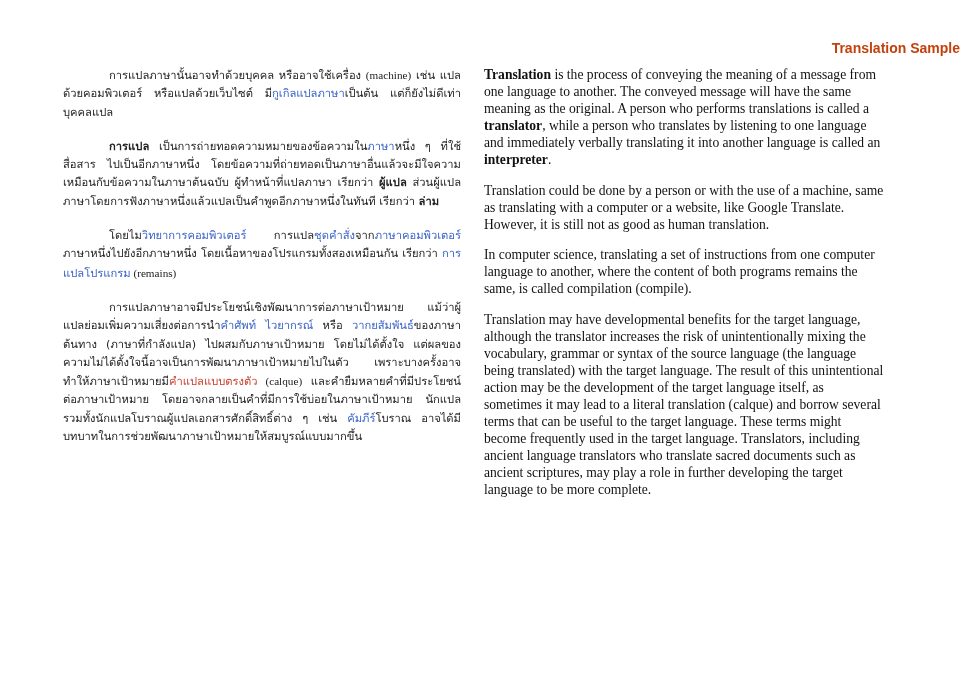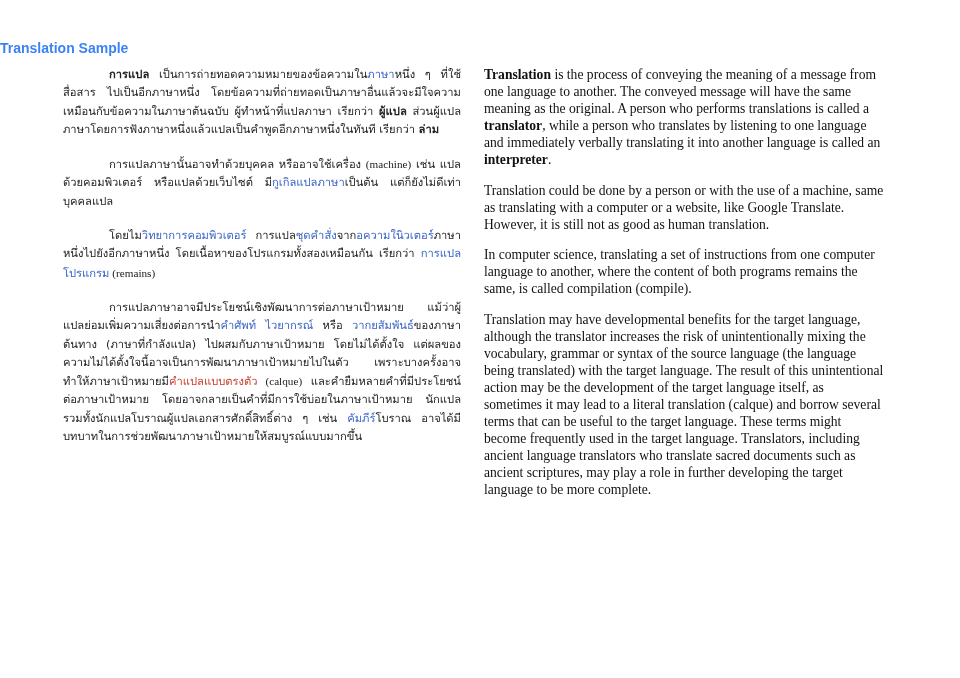--- a/index.html
+++ b/index.html
@@ -1,20 +1,20 @@
 <!DOCTYPE html>
 <html><head>
 <meta charset="utf-8">
 <style>
   html, body { margin:0; padding:0; background:#ffffff; }
   body { width:960px; height:678px; position:relative; overflow:hidden; }
   .title {
-    position:absolute; left:0; right:0; top:40px; text-align:left;
+    position:absolute; left:0; right:0; top:40px; text-align:right;
     font-family:"Liberation Sans", sans-serif; font-weight:bold;
-    font-size:14px; color:#3b82f6;
+    font-size:14px; color:#c2410c;
   }
   .col-th {
     position:absolute; left:63px; top:66px; width:398px;
     font-family:"DejaVu Sans", sans-serif; font-size:11.2px; line-height:18.3px;
     color:#222;
   }
   .col-th p { margin:0 0 16px 0; text-indent:46px; text-align:justify; }
   .col-en {
     position:absolute; left:484px; top:66px; width:400px;
     font-family:"Liberation Serif", serif; font-size:13.6px; line-height:17px;
@@ -25,25 +25,25 @@
   b { font-weight:bold; }
   .link-blue { color:#3a63c7; }
   .link-red { color:#c8402f;margin-top:40px; }
 </style>
 </head>
 <body>
 
 <div class="title">Translation Sample</div>
 
 <div class="col-th">
+  <p><span>การแปลภาษานั้นอาจทำด้วยบุคคล หรืออาจใช้เครื่อง </span><span class="en-serif">(machine)</span><span> เช่น แปลด้วยคอมพิวเตอร์ หรือแปลด้วยเว็บไซต์ มี</span><span class="link-blue">กูเกิลแปลภาษา</span><span>เป็นต้น แต่ก็ยังไม่ดีเท่าบุคคลแปล</span></p>
+
   <p><b>การแปล</b><span> เป็นการถ่ายทอดความหมายของข้อความใน</span><span class="link-blue">ภาษา</span><span>หนึ่ง ๆ ที่ใช้สื่อสาร ไปเป็นอีกภาษาหนึ่ง โดยข้อความที่ถ่ายทอดเป็นภาษาอื่นแล้วจะมีใจความเหมือนกับข้อความในภาษาต้นฉบับ ผู้ทำหน้าที่แปลภาษา เรียกว่า </span><b>ผู้แปล</b><span> ส่วนผู้แปลภาษาโดยการฟังภาษาหนึ่งแล้วแปลเป็นคำพูดอีกภาษาหนึ่งในทันที เรียกว่า </span><b>ล่าม</b></p>
 
-  <p><span>การแปลภาษานั้นอาจทำด้วยบุคคล หรืออาจใช้เครื่อง </span><span class="en-serif">(machine)</span><span> เช่น แปลด้วยคอมพิวเตอร์ หรือแปลด้วยเว็บไซต์ มี</span><span class="link-blue">กูเกิลแปลภาษา</span><span>เป็นต้น แต่ก็ยังไม่ดีเท่าบุคคลแปล</span></p>
-
-  <p><span>โดยไม</span><span class="link-blue">วิทยาการคอมพิวเตอร์</span><span> การแปล</span><span class="link-blue">ชุดคำสั่ง</span><span>จาก</span><span class="link-blue">อความในิวเตอร์</span><span>ภาษาหนึ่งไปยังอีกภาษาหนึ่ง โดยเนื้อหาของโปรแกรมทั้งสองเหมือนกัน เรียกว่า </span><span class="link-blue">การแปลโปรแกรม</span><span class="en-serif"> (remains)</span></p>
+  <p><span>โดยไม</span><span class="link-blue">วิทยาการคอมพิวเตอร์</span><span> การแปล</span><span class="link-blue">ชุดคำสั่ง</span><span>จาก</span><span class="link-blue">ภาษาคอมพิวเตอร์</span><span>ภาษาหนึ่งไปยังอีกภาษาหนึ่ง โดยเนื้อหาของโปรแกรมทั้งสองเหมือนกัน เรียกว่า </span><span class="link-blue">การแปลโปรแกรม</span><span class="en-serif"> (remains)</span></p>
 
   <p><span>การแปลภาษาอาจมีประโยชน์เชิงพัฒนาการต่อภาษาเป้าหมาย แม้ว่าผู้แปลย่อมเพิ่มความเสี่ยงต่อการนำ</span><span class="link-blue">คำศัพท์ ไวยากรณ์</span><span> หรือ </span><span class="link-blue">วากยสัมพันธ์</span><span>ของภาษาต้นทาง (ภาษาที่กำลังแปล) ไปผสมกับภาษาเป้าหมาย โดยไม่ได้ตั้งใจ แต่ผลของความไม่ได้ตั้งใจนี้อาจเป็นการพัฒนาภาษาเป้าหมายไปในตัว เพราะบางครั้งอาจทำให้ภาษาเป้าหมายมี</span><span class="link-red">คำแปลแบบตรงตัว</span><span class="en-serif"> (calque)</span><span> และคำยืมหลายคำที่มีประโยชน์ต่อภาษาเป้าหมาย โดยอาจกลายเป็นคำที่มีการใช้บ่อยในภาษาเป้าหมาย นักแปล รวมทั้งนักแปลโบราณผู้แปลเอกสารศักดิ์สิทธิ์ต่าง ๆ เช่น </span><span class="link-blue">คัมภีร์</span><span>โบราณ อาจได้มีบทบาทในการช่วยพัฒนาภาษาเป้าหมายให้สมบูรณ์แบบมากขึ้น</span></p>
 </div>
 
 <div class="col-en">
   <p><b>Translation</b><span> is the process of conveying the meaning of a message from one language to another. The conveyed message will have the same meaning as the original. A person who performs translations is called a </span><b>translator</b><span>, while a person who translates by listening to one language and immediately verbally translating it into another language is called an </span><b>interpreter</b><span>.</span></p>
   <p>Translation could be done by a person or with the use of a machine, same as translating with a computer or a website, like Google Translate. However, it is still not as good as human translation.</p>
   <p>In computer science, translating a set of instructions from one computer language to another, where the content of both programs remains the same, is called compilation (compile).</p>
   <p>Translation may have developmental benefits for the target language, although the translator increases the risk of unintentionally mixing the vocabulary, grammar or syntax of the source language (the language being translated) with the target language. The result of this unintentional action may be the development of the target language itself, as sometimes it may lead to a literal translation (calque) and borrow several terms that can be useful to the target language. These terms might become frequently used in the target language. Translators, including ancient language translators who translate sacred documents such as ancient scriptures, may play a role in further developing the target language to be more complete.</p>
 </div>

